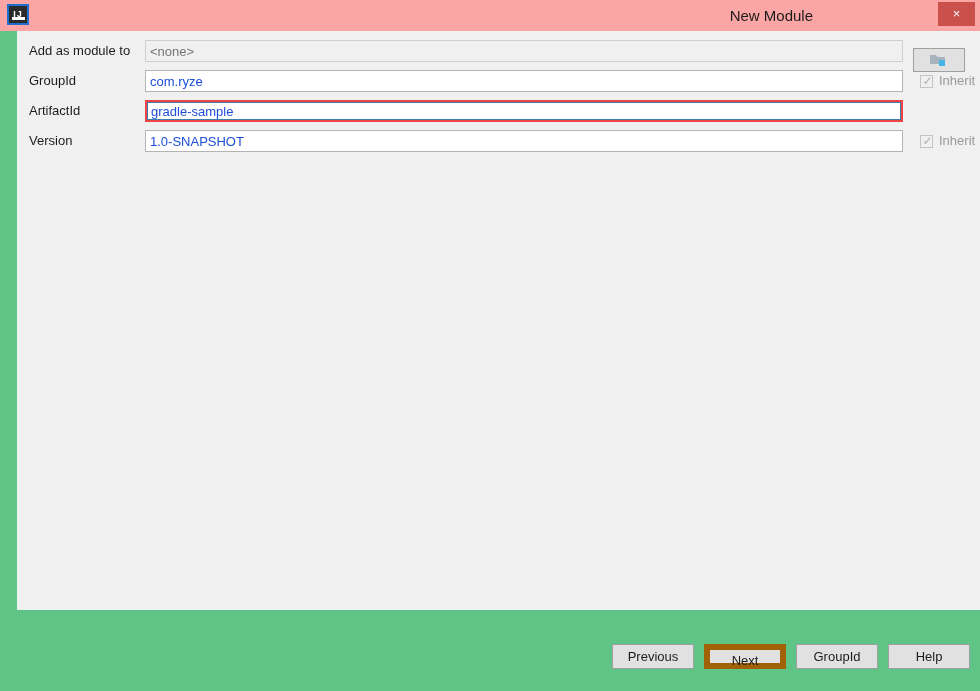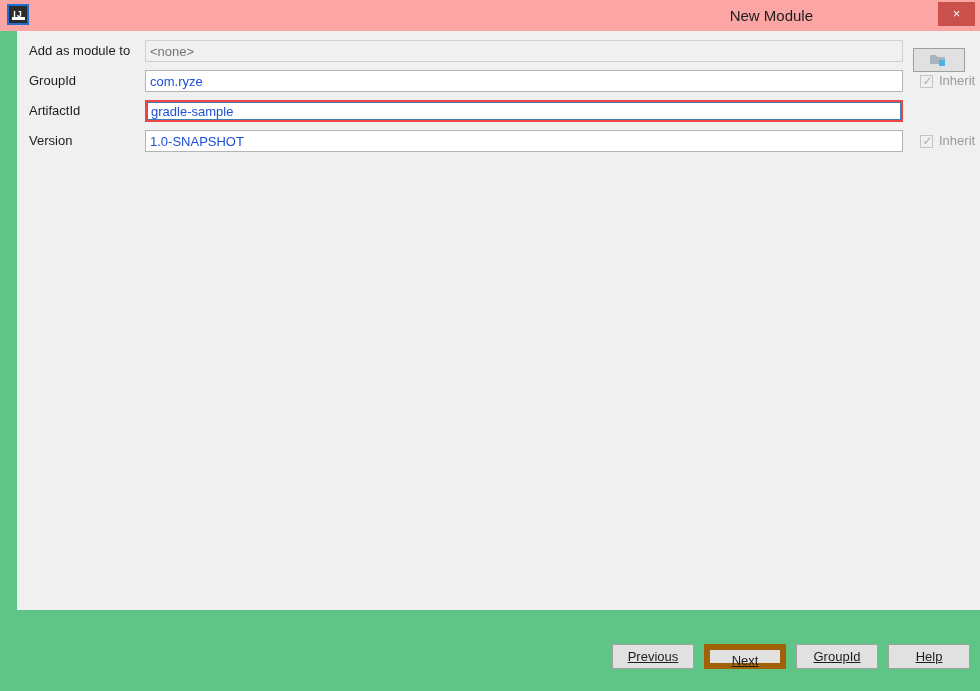--- a/index.html
+++ b/index.html
@@ -196,21 +196,20 @@
     background: #e1e1e1;
     border: 1px solid #a0a0a0;
     box-sizing: border-box;
     font-family: "Liberation Sans", sans-serif;
     font-size: 13px;
     color: #1c1c1c;
     cursor: pointer;
     padding: 0;
     text-align: center;
     line-height: 23px;
-    text-decoration: underline;
   }
   .dlg-button.default-btn {
     border: 6px solid #a16207;
     line-height: 21px;
   }
 </style>
 </head>
 <body>
 
 <div id="window">

